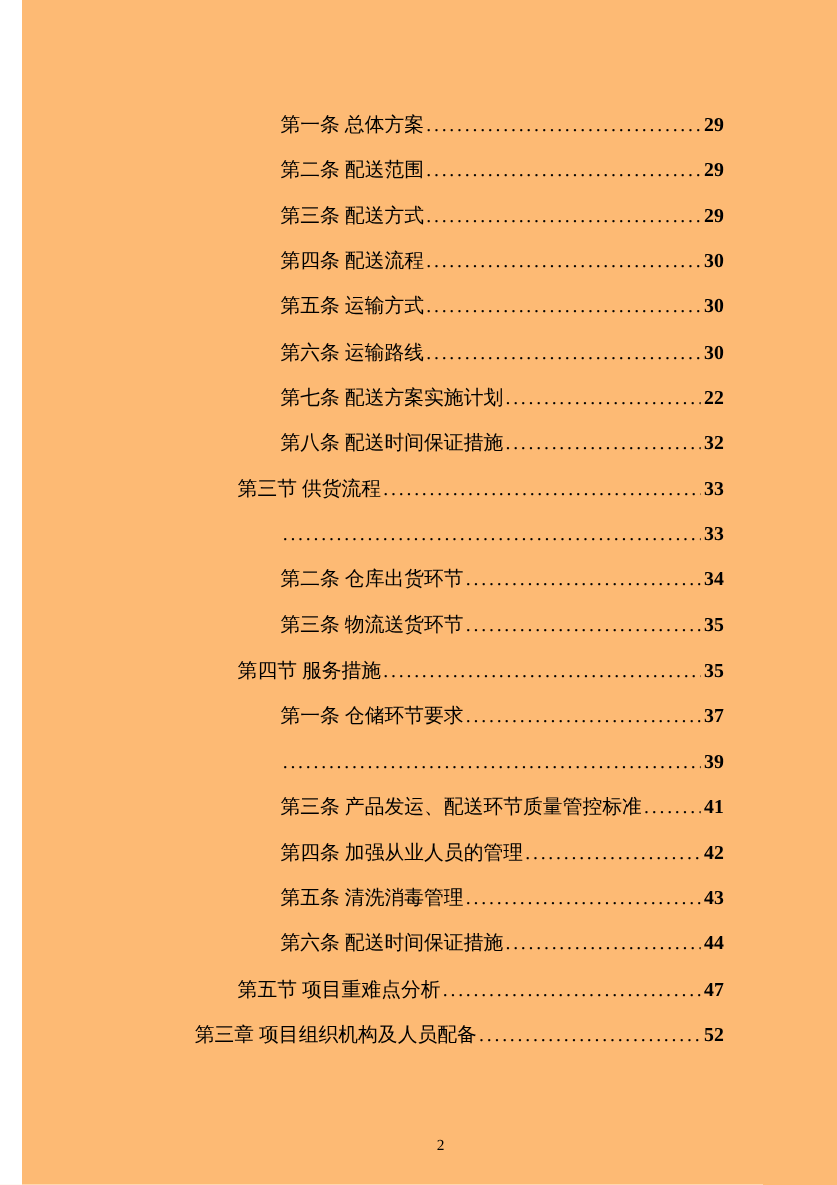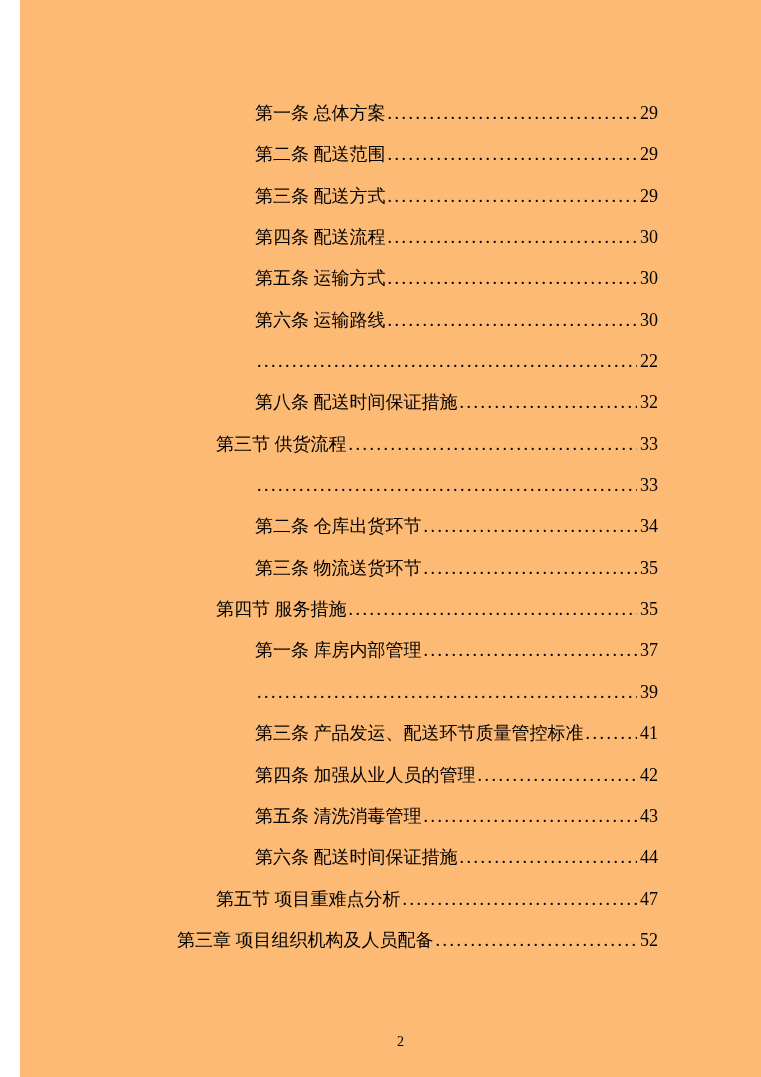--- a/index.html
+++ b/index.html
@@ -42,20 +42,21 @@
     overflow: hidden;
     margin: 0 3px 0 2px;
   }
   .leader::after {
     content: "..................................................................................................................................";
     letter-spacing: 2.5px;
   }
   .toc-page {
     flex: 0 0 auto;
     text-align: left;
+    font-weight: bold;
   }
   .footer {
     position: absolute;
     top: 1032px;
     left: 0;
     width: 100%;
     text-align: center;
     font-size: 14px;
     line-height: 20px;
   }
@@ -89,20 +90,21 @@
       <span class="toc-label">第五条 运输方式</span>
         <span class="leader"></span>
         <span class="toc-page">30</span>
     </div>
     <div class="toc-row lvl3">
       <span class="toc-label">第六条 运输路线</span>
         <span class="leader"></span>
         <span class="toc-page">30</span>
     </div>
     <div class="toc-row lvl3">
+      <span class="toc-label">第七条 配送方案实施计划</span>
         <span class="leader"></span>
         <span class="toc-page">22</span>
     </div>
     <div class="toc-row lvl3">
       <span class="toc-label">第八条 配送时间保证措施</span>
         <span class="leader"></span>
         <span class="toc-page">32</span>
     </div>
     <div class="toc-row lvl2">
       <span class="toc-label">第三节 供货流程</span>
@@ -122,21 +124,21 @@
       <span class="toc-label">第三条 物流送货环节</span>
         <span class="leader"></span>
         <span class="toc-page">35</span>
     </div>
     <div class="toc-row lvl2">
       <span class="toc-label">第四节 服务措施</span>
         <span class="leader"></span>
         <span class="toc-page">35</span>
     </div>
     <div class="toc-row lvl3">
-      <span class="toc-label">第一条 库房内部管理</span>
+      <span class="toc-label">第一条 仓储环节要求</span>
         <span class="leader"></span>
         <span class="toc-page">37</span>
     </div>
     <div class="toc-row lvl3">
         <span class="leader"></span>
         <span class="toc-page">39</span>
     </div>
     <div class="toc-row lvl3">
       <span class="toc-label">第三条 产品发运、配送环节质量管控标准</span>
         <span class="leader"></span>

